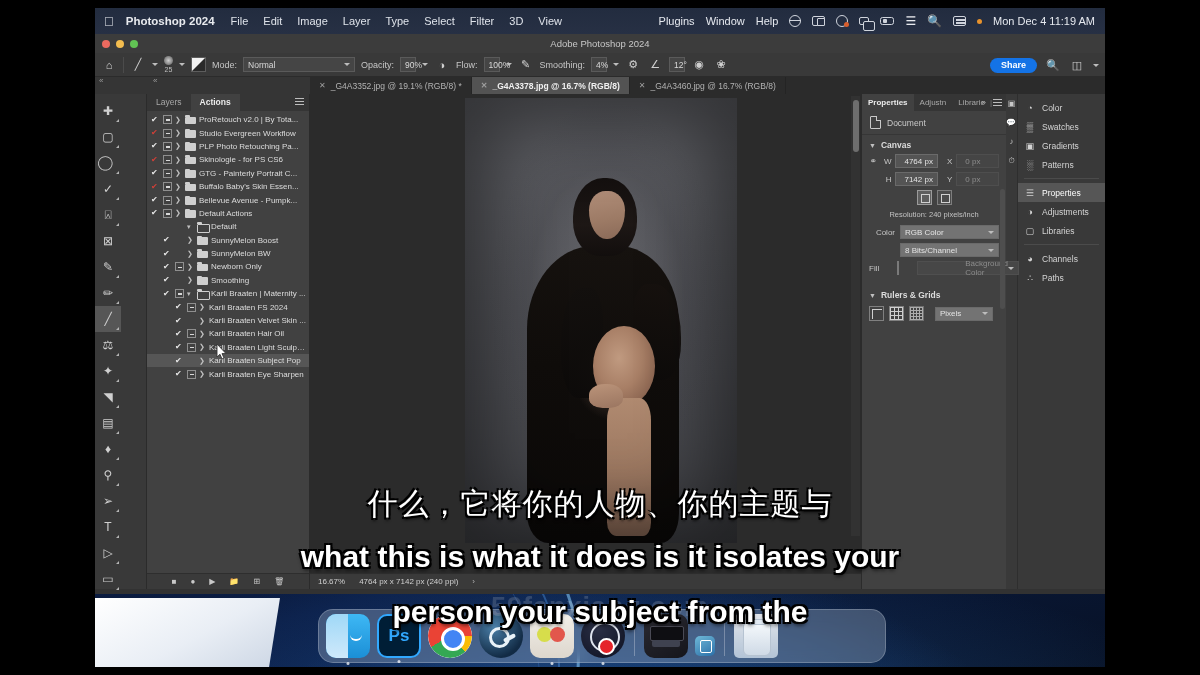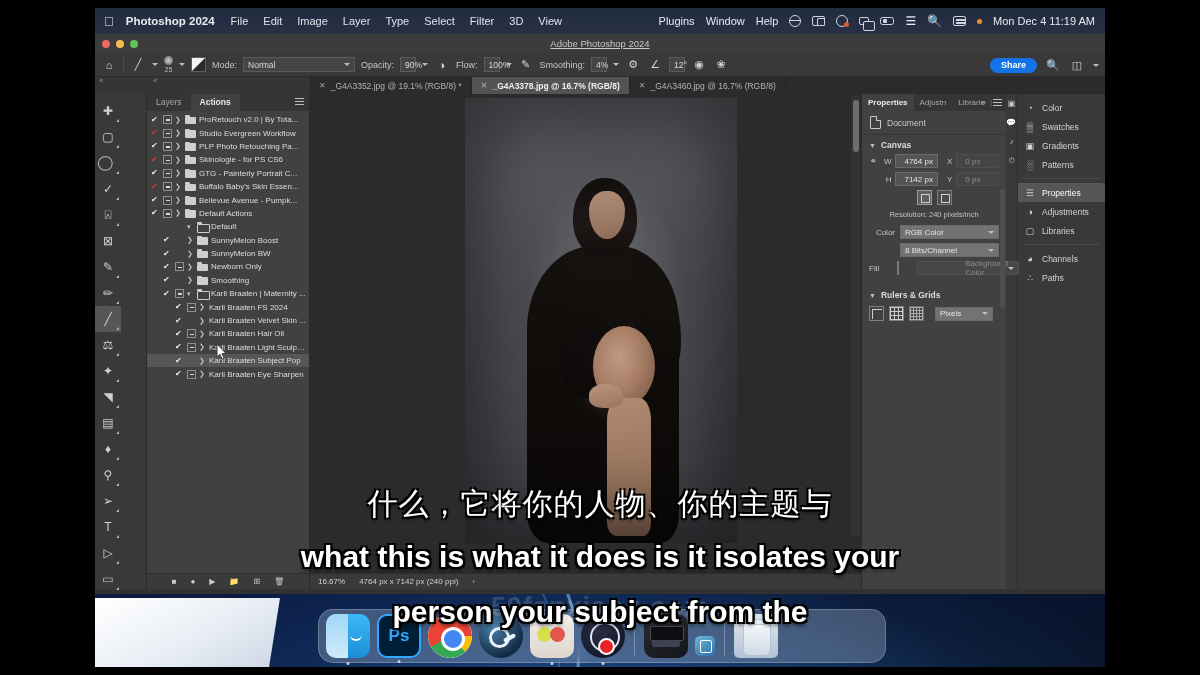--- a/index.html
+++ b/index.html
@@ -70,21 +70,21 @@
   .orange-dot { width:5px;height:5px;border-radius:50%;background:#e8922c;display:inline-block;}
 
   
   .pswin {
     position:absolute; left:95px; top:34px; width:1010px; height:560px;
     background:#323232; z-index:30; overflow:hidden;
   }
   .ps-title {
     height:19px; background:#3c3c3c; position:relative;
     display:flex; align-items:center; justify-content:center;
-    color:#c8c8c8; font-size:9.5px;text-decoration:underline;
+    color:#c8c8c8; font-size:9.5px;
   }
   .traffic { position:absolute; left:7px; top:5.5px; display:flex; gap:6px; }
   .tl { width:8px;height:8px;border-radius:50%; }
   .tl.r{background:#ec6a5f;} .tl.y{background:#f4bd4f;} .tl.g{background:#61c454;}
 
   
   .optbar {
     height:24px; background:#393939; border-bottom:1px solid #2b2b2b;
     display:flex; align-items:center; padding:0 6px; gap:6px;
     color:#c6c6c6; font-size:9px; position:relative;

